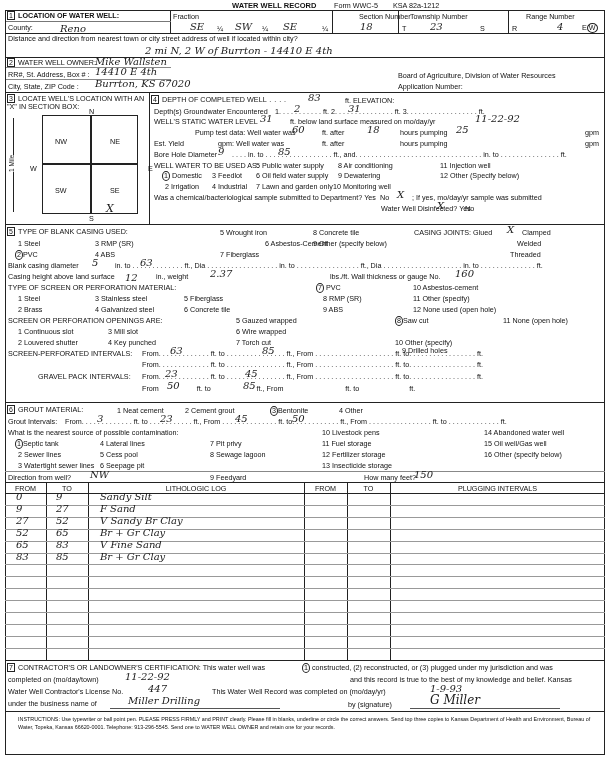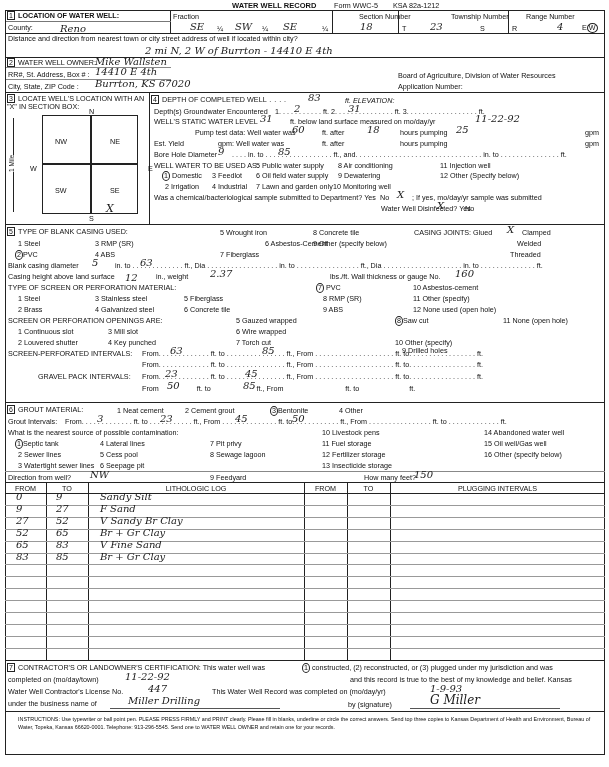--- a/index.html
+++ b/index.html
@@ -26,21 +26,21 @@
 
 <div class="box" style="left:5px;top:10px;width:600px;height:745px;"></div>
 
 <div class="abs" style="left:7px;top:11px;"><span class="secnum">1</span><span class="bold">LOCATION OF WATER WELL:</span></div>
 <div class="vl" style="left:170px;top:10px;height:23px;"></div>
 <div class="vl" style="left:332px;top:10px;height:23px;"></div>
 <div class="vl" style="left:398px;top:10px;height:23px;"></div>
 <div class="vl" style="left:508px;top:10px;height:23px;"></div>
 <div class="abs" style="left:173px;top:12px;">Fraction</div>
 <div class="abs" style="left:335px;top:12px;padding-left:24px;">Section Number</div>
-<div class="abs" style="left:410px;top:12px;margin-left:41px;">Township Number</div>
+<div class="abs" style="left:410px;top:12px;">Township Number</div>
 <div class="abs" style="left:526px;top:12px;">Range Number</div>
 <div class="hl" style="left:6px;top:21px;width:165px;background:#777;"></div>
 
 <div class="abs" style="left:8px;top:23px;">County:</div>
 <div class="abs hw" style="left:60px;top:23px;text-decoration:underline;">Reno</div>
 <div class="abs hw" style="left:190px;top:21px;">SE</div>
 <div class="abs" style="left:217px;top:24px;">¼</div>
 <div class="abs hw" style="left:235px;top:21px;">SW</div>
 <div class="abs" style="left:262px;top:24px;">¼</div>
 <div class="abs hw" style="left:283px;top:21px;">SE</div>
@@ -84,21 +84,21 @@
 <div class="abs" style="left:55px;top:137px;">NW</div>
 <div class="abs" style="left:110px;top:137px;">NE</div>
 <div class="abs" style="left:55px;top:186px;">SW</div>
 <div class="abs" style="left:110px;top:186px;">SE</div>
 <div class="abs hw" style="left:106px;top:202px;font-size:11px;">X</div>
 <div class="vl" style="left:13px;top:118px;height:94px;"></div>
 <div class="abs" style="left:8px;top:172px;transform:rotate(-90deg);transform-origin:left top;font-size:6.5px;background:#fff;">1 Mile</div>
 
 <div class="abs" style="left:151px;top:95px;"><span class="secnum">4</span><span>DEPTH OF COMPLETED WELL</span><span class="dots"> . . . .</span></div>
 <div class="abs hw" style="left:308px;top:92px;">83</div>
-<div class="abs" style="left:345px;top:96px;font-style:italic;">ft. ELEVATION:</div>
+<div class="abs" style="left:345px;top:96px;">ft. ELEVATION:</div>
 
 <div class="abs" style="left:154px;top:107px;">Depth(s) Groundwater Encountered</div>
 <div class="abs" style="left:275px;top:107px;">1. . . . . . . . . . . ft. 2. . . . . . . . . . . . . . . ft. 3. . . . . . . . . . . . . . . . . . ft.</div>
 <div class="abs hw" style="left:294px;top:103px;">2</div>
 <div class="abs hw" style="left:348px;top:103px;">31</div>
 
 <div class="abs" style="left:154px;top:117px;">WELL'S STATIC WATER LEVEL</div>
 <div class="abs hw" style="left:260px;top:113px;">31</div>
 <div class="abs" style="left:290px;top:117px;">ft. below land surface measured on mo/day/yr</div>
 <div class="abs hw" style="left:475px;top:113px;">11-22-92</div>

